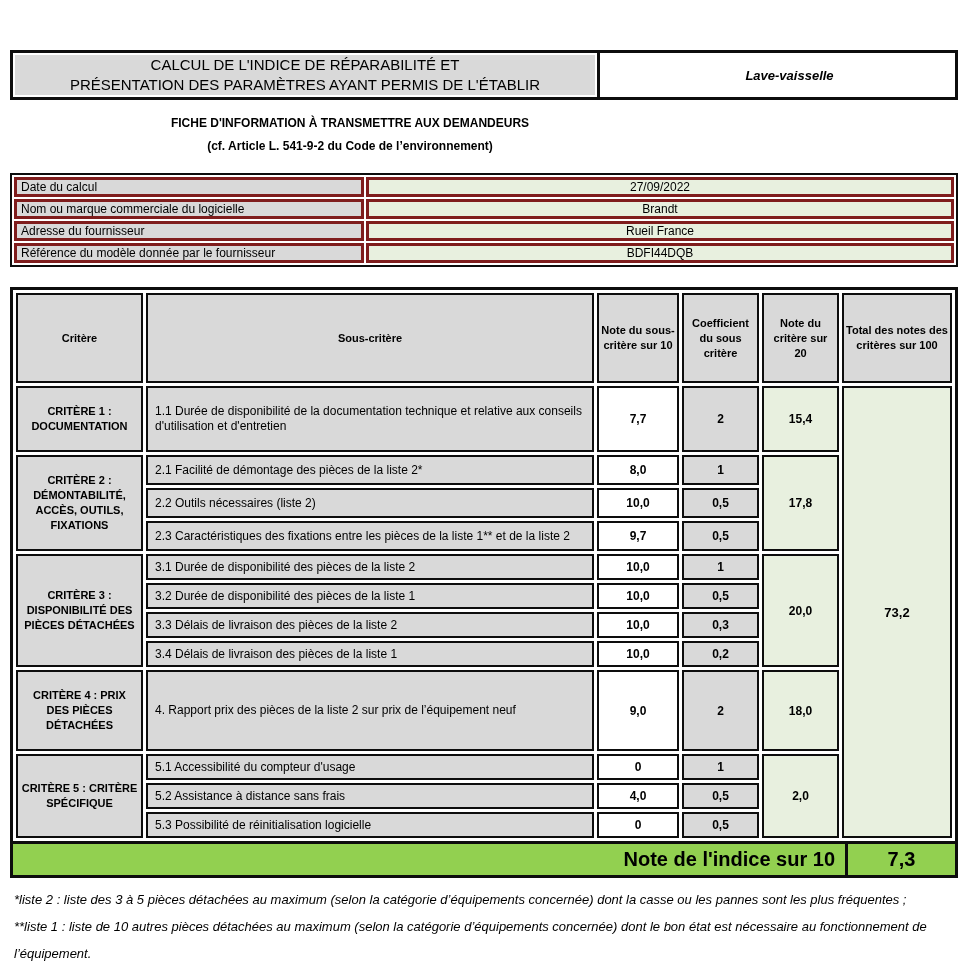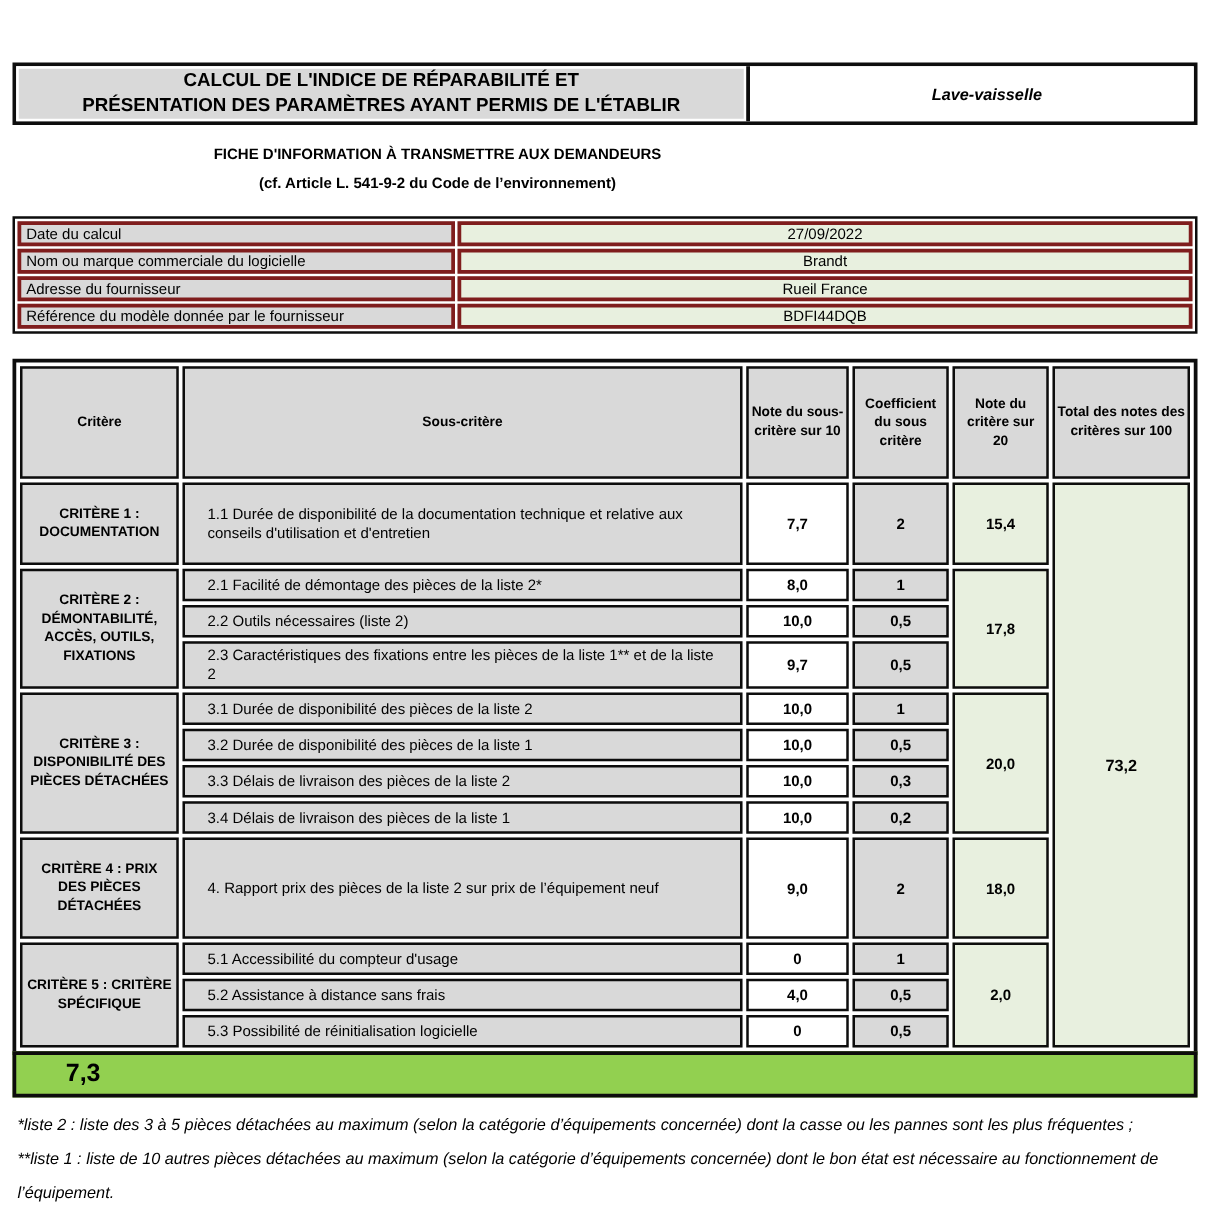--- a/index.html
+++ b/index.html
@@ -15,21 +15,21 @@
   
   .title-box {
     margin:50px 0 0 10px; width:948px; height:50px;
     border:3px solid #0d0d0d; display:flex; background:#fff;
   }
   .title-left {
     width:587px; background:var(--gray,#d9d9d9);
     border-right:3px solid #0d0d0d;
     box-shadow: inset 0 0 0 2px #ffffff;
     display:flex; flex-direction:column; justify-content:center;
-    text-align:center; font-weight:bold; font-size:15px; line-height:20px;
+    text-align:center; font-weight:normal; font-size:15px; line-height:20px;
   }
   .title-right {
     flex:1; background:#fff; display:flex; align-items:center; justify-content:center;
     font-weight:bold; font-style:italic; font-size:13px;padding-left:24px;
   }
 
   
   .subtitle { margin-top:16px; width:700px; text-align:center; font-weight:bold; font-size:12px; }
   .subtitle .line { margin-bottom:9px; }
 
@@ -48,21 +48,21 @@
     margin:20px 0 0 10px; width:948px; table-layout:fixed;
     border-collapse:separate; border-spacing:3px;
     border:3px solid #0d0d0d; background:#fff;
   }
   .criteria-table th, .criteria-table td { border:2px solid #0d0d0d; vertical-align:middle; }
   .criteria-table thead th { height:90px; background:var(--gray,#d9d9d9); font-weight:bold; font-size:11px; text-align:center; padding:0 2px; line-height:15px; }
   .criteria-table tbody td { height:26px; }
   .criteria-table tbody tr:nth-child(1) td { height:42px; }
   .criteria-table tbody tr:nth-child(9) td { height:46px; }
   .cell-criterion { background:var(--gray,#d9d9d9); font-weight:bold; font-size:11px; text-align:center; padding:16px 3px; line-height:15px; }
-  .cell-sublabel  { background:var(--gray,#d9d9d9); font-size:12px; text-align:left; padding:2px 18px; line-height:15px; }
+  .cell-sublabel  { background:var(--gray,#d9d9d9); font-size:12px; text-align:left; padding:2px 7px; line-height:15px; }
   .cell-note10    { background:#fff; font-weight:bold; font-size:12px; text-align:center; }
   .cell-coeff     { background:var(--gray,#d9d9d9); font-weight:bold; font-size:12px; text-align:center; }
   .cell-note20    { background:var(--lgreen,#e8f0df); font-weight:bold; font-size:12px; text-align:center; }
   .cell-total     { background:var(--lgreen,#e8f0df); font-weight:bold; font-size:13px; text-align:center; }
 
   
   .green-row {
     width:948px; margin:-3px 0 0 10px; height:37px;
     border:3px solid #0d0d0d; background:var(--bgreen,#92d050);
     display:flex;
@@ -213,20 +213,21 @@
         </tr>
         <tr>
           <td class="cell-sublabel">5.3 Possibilité de réinitialisation logicielle</td>
           <td class="cell-note10">0</td>
           <td class="cell-coeff">0,5</td>
         </tr>
       </tbody>
   </table>
 
   <div class="green-row">
+    <div class="green-label">Note de l'indice sur 10</div>
     <div class="green-value">7,3</div>
   </div>
 
   <div class="footnotes">
     <p>*liste 2 : liste des 3 à 5 pièces détachées au maximum (selon la catégorie d’équipements concernée) dont la casse ou les pannes sont les plus fréquentes ;</p>
     <p>**liste 1 : liste de 10 autres pièces détachées au maximum (selon la catégorie d’équipements concernée) dont le bon état est nécessaire au fonctionnement de l’équipement.</p>
   </div>
 
 </div>
 

